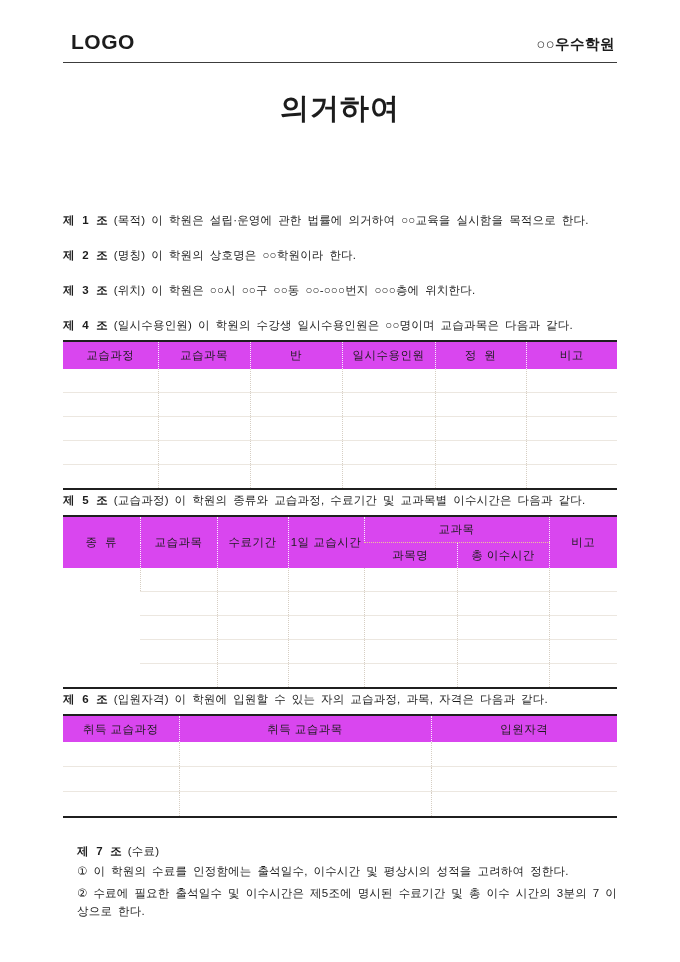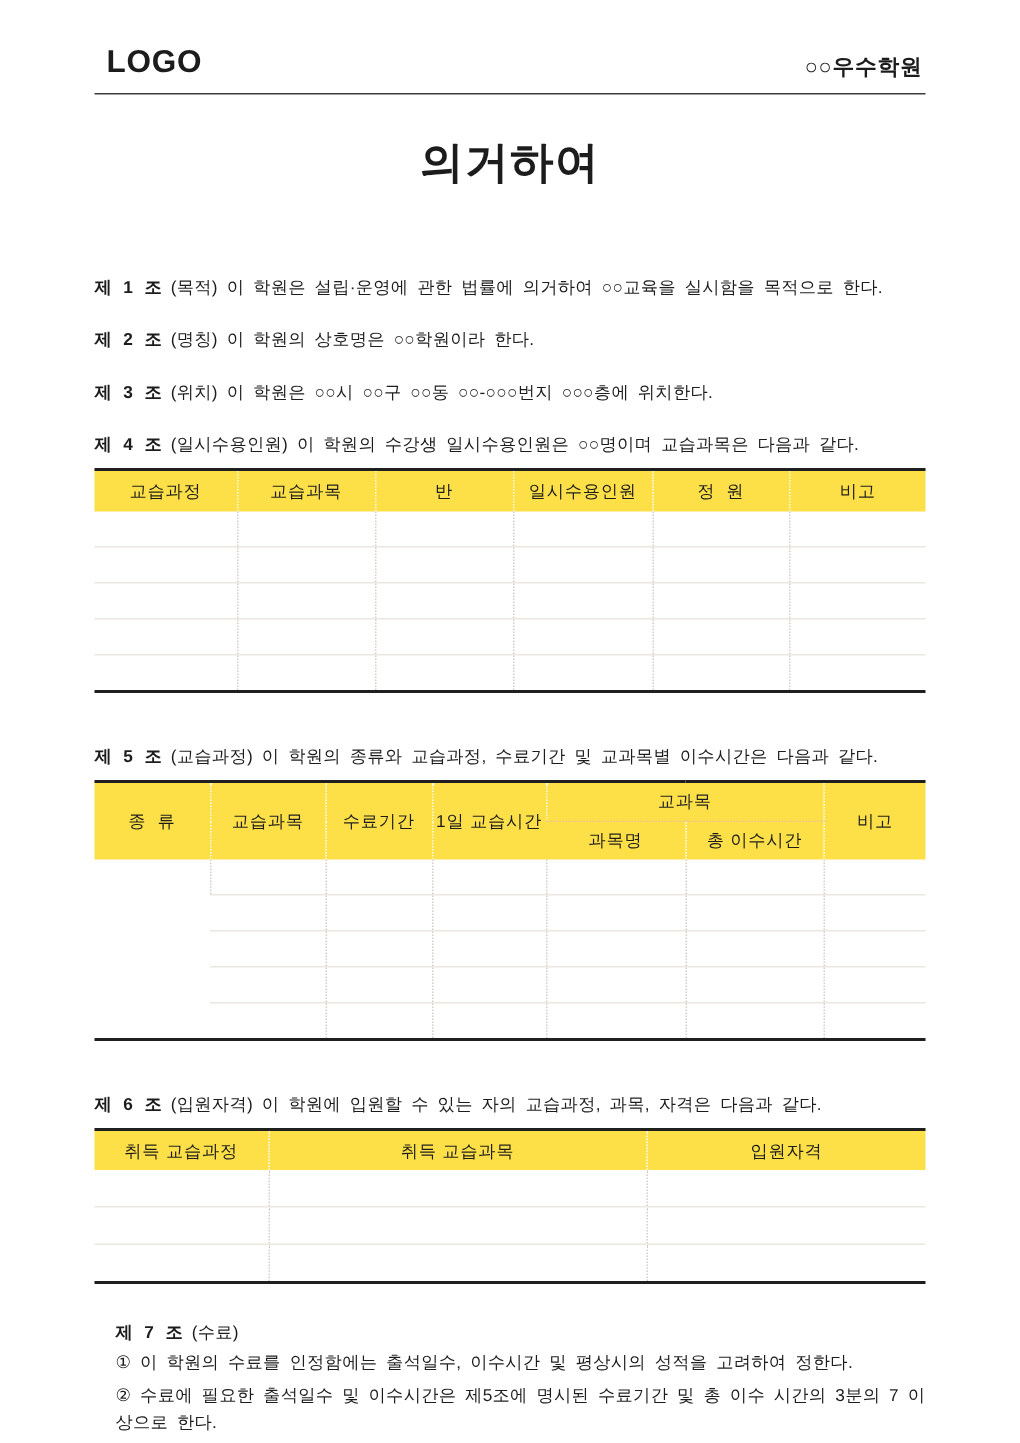--- a/index.html
+++ b/index.html
@@ -27,38 +27,38 @@
     font-size:29px;font-weight:800;letter-spacing:1px;
   }
 
   
   .article{
     margin:21px 0 0 0;
     font-size:11.5px;line-height:14px;
     word-spacing:2.5px;letter-spacing:.2px;
   }
   .article .no{font-weight:700;letter-spacing:1px;margin-right:5px;}
-  .article.first{margin-top:56px;}
-  .article.after-table{margin-top:36px;}
+  .article.first{margin-top:84px;}
+  .article.after-table{margin-top:3px;}
   .article7{margin-top:26px;margin-left:14px;}
   .article7 .clause{
     margin:0;padding-top:4px;
     font-size:11.5px;line-height:18px;
     word-spacing:2.5px;letter-spacing:.2px;
   }
 
   
   table{
     width:554px;border-collapse:collapse;table-layout:fixed;
     margin-top:8px;
     border-top:2px solid #1f1f1f;
     border-bottom:2px solid #1f1f1f;
   }
   th{
-    background:#fde047;
+    background:#d946ef;
     font-weight:400;font-size:11.5px;color:#1c1c1c;
     text-align:center;vertical-align:middle;
     white-space:pre;letter-spacing:.5px;
     border-left:1px dotted rgba(255,255,255,.9);
     padding:0;
   }
   th:first-child{border-left:none;}
   .t1 th{height:27px;}
   .t2 th{height:25px;}
   .t3 th{height:26px;margin-top:28px;}

